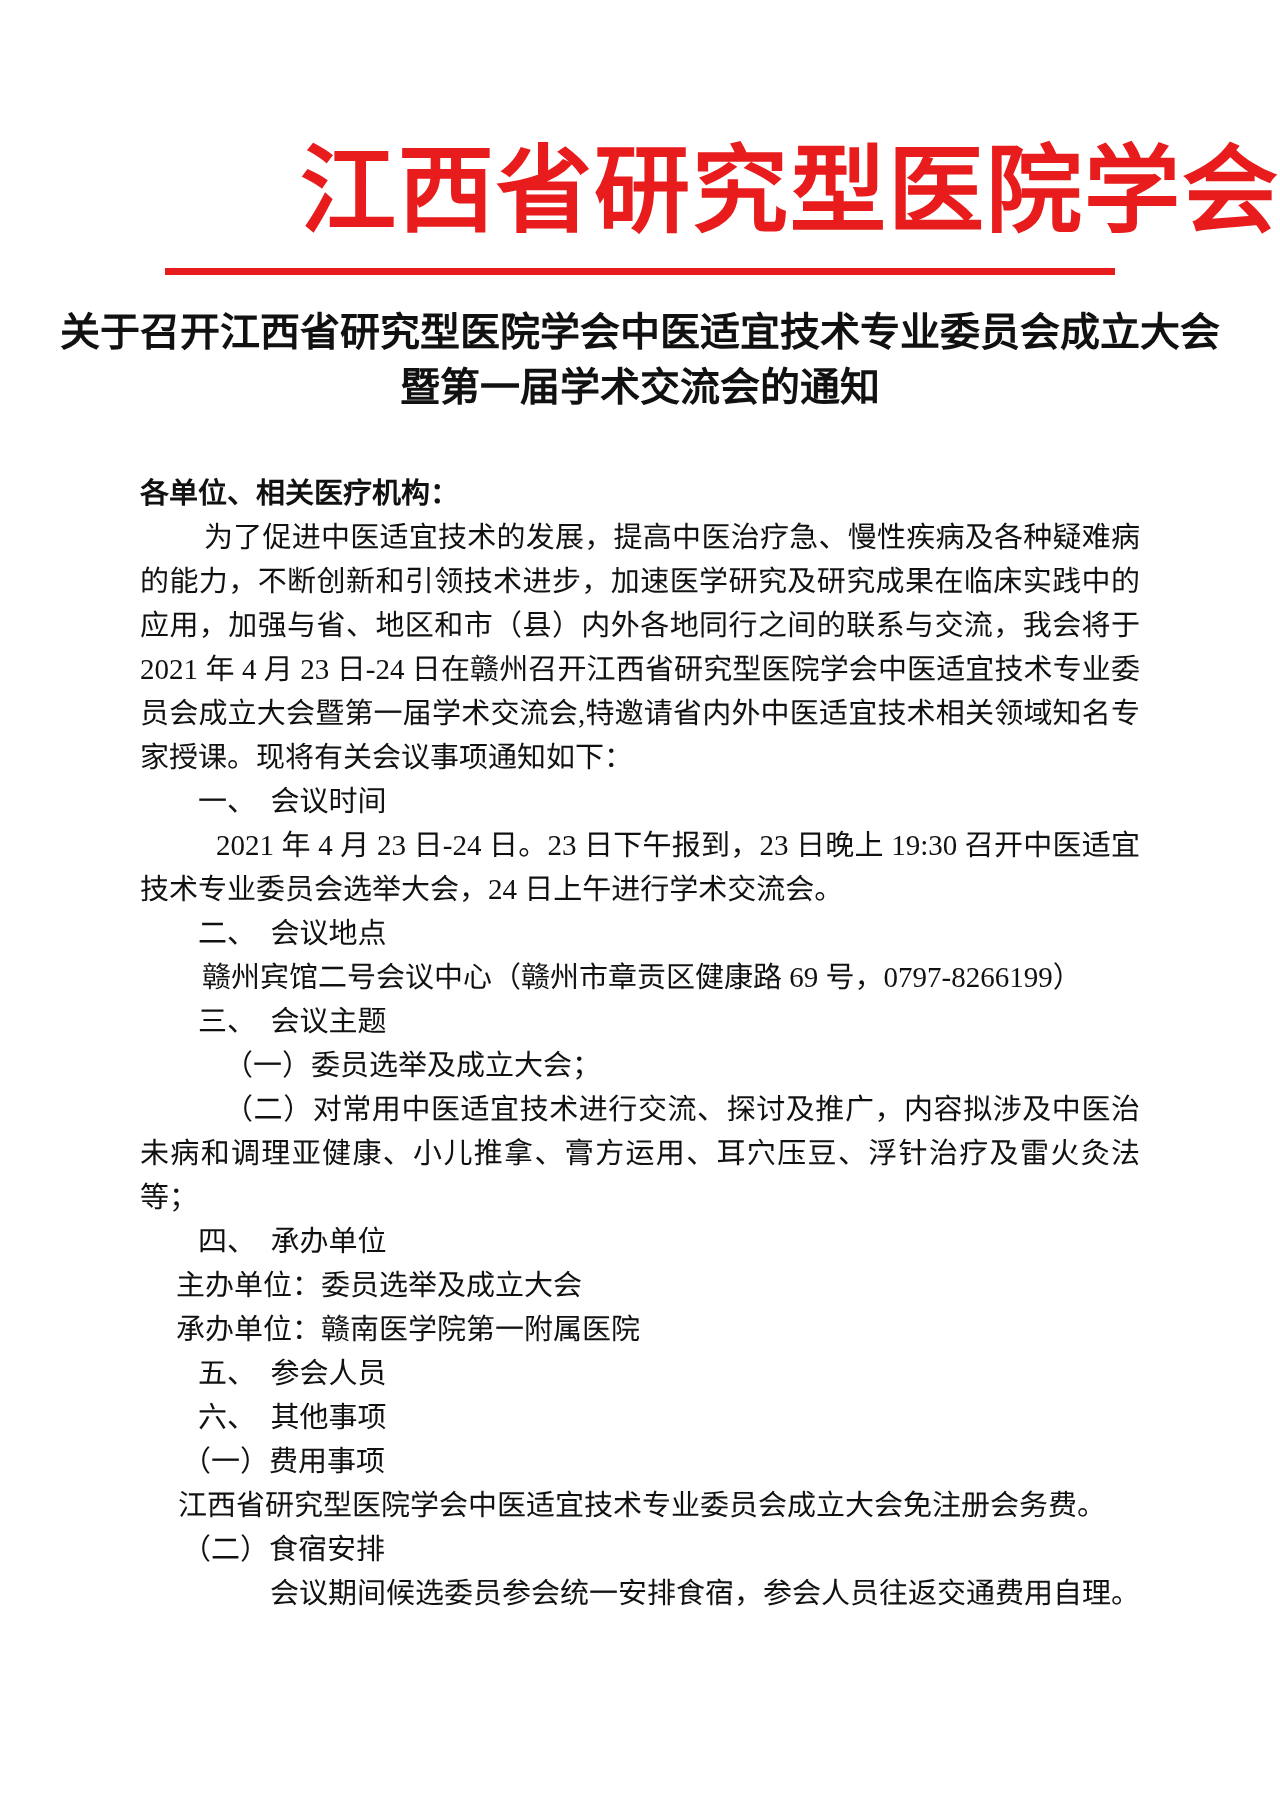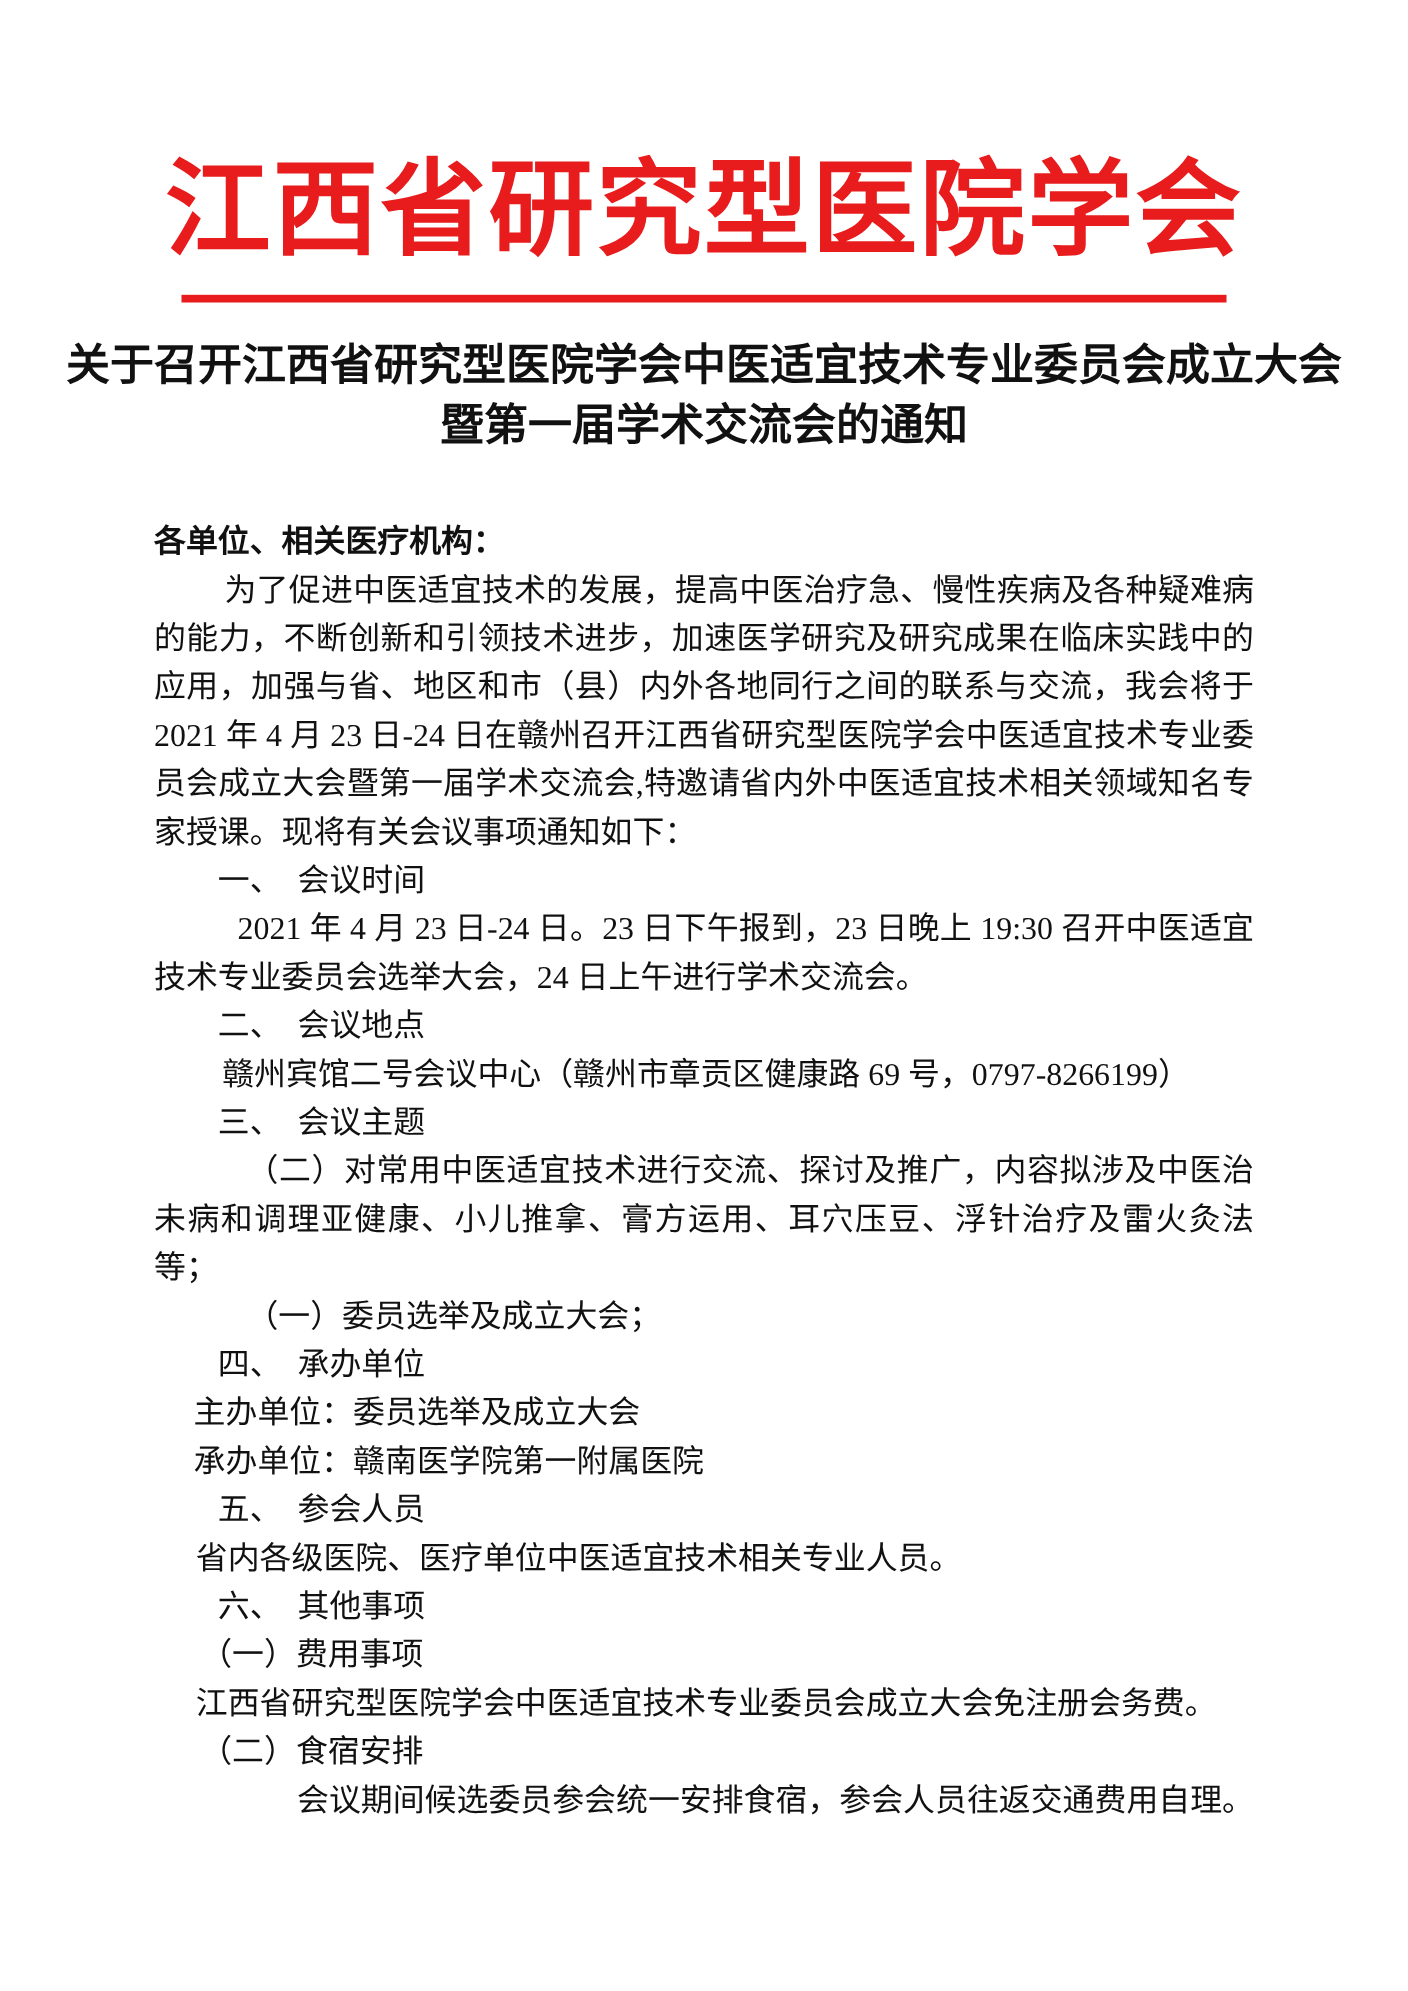--- a/index.html
+++ b/index.html
@@ -16,21 +16,21 @@
     width: 1280px;
     height: 1810px;
     margin: 0 auto;
     background: #ffffff;
     overflow: hidden;
     color: var(--text-color);
     font-family: "Liberation Serif", "DejaVu Serif", serif;
   }
   .masthead {
     padding-top: 132px;
-    text-align: center;
+    text-align: right;
   }
   .masthead-title {
     font-family: "Liberation Serif", "DejaVu Serif", serif;
     font-size: 96px;
     font-weight: bold;
     line-height: 120px;
     color: var(--accent-red);
     letter-spacing: 2px;
     white-space: nowrap;
   }
@@ -103,29 +103,28 @@
 
     <p class="intro">为了促进中医适宜技术的发展，提高中医治疗急、慢性疾病及各种疑难病的能力，不断创新和引领技术进步，加速医学研究及研究成果在临床实践中的应用，加强与省、地区和市（县）内外各地同行之间的联系与交流，我会将于 2021 年 4 月 23 日-24 日在赣州召开江西省研究型医院学会中医适宜技术专业委员会成立大会暨第一届学术交流会,特邀请省内外中医适宜技术相关领域知名专家授课。现将有关会议事项通知如下：</p>
 
     <h3 class="sec-heading">一、　会议时间</h3>
     <p class="p-time">2021 年 4 月 23 日-24 日。23 日下午报到，23 日晚上 19:30 召开中医适宜技术专业委员会选举大会，24 日上午进行学术交流会。</p>
 
     <h3 class="sec-heading">二、　会议地点</h3>
     <p class="p-venue">赣州宾馆二号会议中心（赣州市章贡区健康路 69 号，0797-8266199）</p>
 
     <h3 class="sec-heading">三、　会议主题</h3>
+    <p class="topic-item">（一）委员选举及成立大会；</p>
     <p class="topic-item">（二）对常用中医适宜技术进行交流、探讨及推广，内容拟涉及中医治未病和调理亚健康、小儿推拿、膏方运用、耳穴压豆、浮针治疗及雷火灸法等；</p>
-    <p class="topic-item">（一）委员选举及成立大会；</p>
 
     <h3 class="sec-heading">四、　承办单位</h3>
     <p class="org-line">主办单位：委员选举及成立大会</p>
     <p class="org-line">承办单位：赣南医学院第一附属医院</p>
 
     <h3 class="sec-heading">五、　参会人员</h3>
-    <p class="p-attendees">省内各级医院、医疗单位中医适宜技术相关专业人员。</p>
 
     <h3 class="sec-heading">六、　其他事项</h3>
     <p class="misc-item">（一）费用事项</p>
     <p class="p-fee">江西省研究型医院学会中医适宜技术专业委员会成立大会免注册会务费。</p>
     <p class="misc-item">（二）食宿安排</p>
     <p class="p-lodging">会议期间候选委员参会统一安排食宿，参会人员往返交通费用自理。</p>
 
   </div>
 </div>
 

